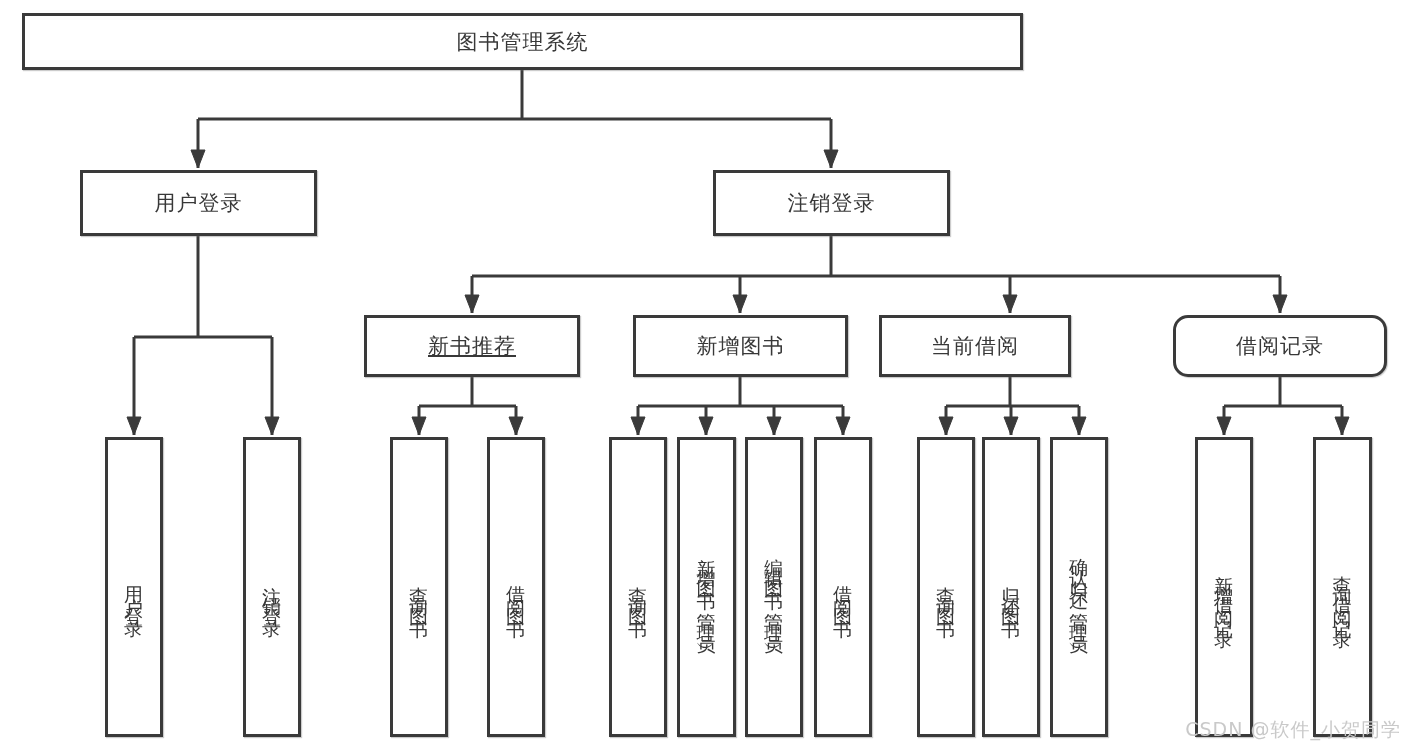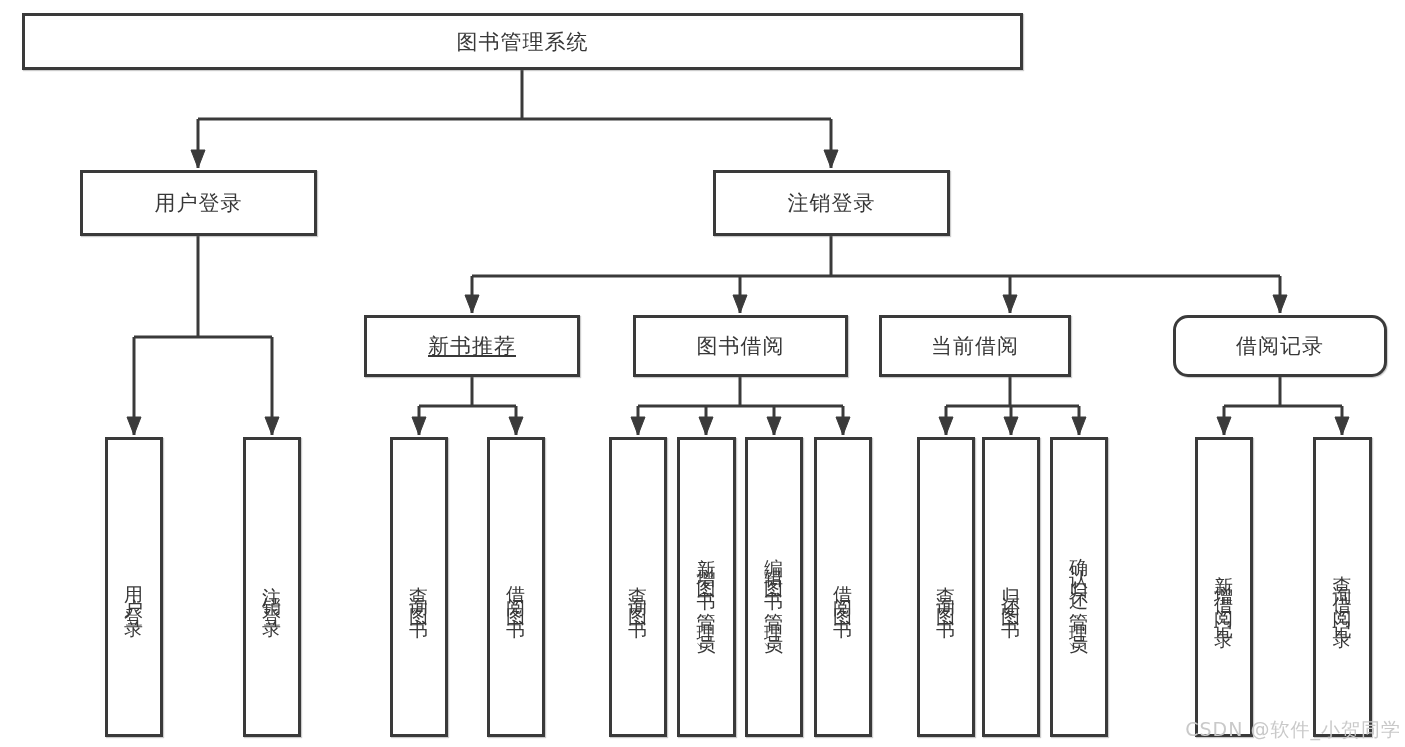--- a/index.html
+++ b/index.html
@@ -122,21 +122,21 @@
     <span>用户登录</span>
   </div>
   <div class="box hbox" style="left:713px; top:170px; width:237px; height:66px;">
     <span>注销登录</span>
   </div>
 
   <div class="box hbox" style="left:364px; top:315px; width:216px; height:62px;text-decoration:underline;">
     <span>新书推荐</span>
   </div>
   <div class="box hbox" style="left:633px; top:315px; width:215px; height:62px;">
-    <span>图书借阅</span>
+    <span>新增图书</span>
   </div>
   <div class="box hbox" style="left:879px; top:315px; width:192px; height:62px;align-items:center;">
     <span>当前借阅</span>
   </div>
   <div class="box hbox" style="left:1173px; top:315px; width:214px; height:62px;border-radius:15px;">
     <span>借阅记录</span>
   </div>
 
   <div class="box vbox" style="left:105px; top:437px; width:58px; height:300px;">
     <span class="vtext">用户登录</span>

